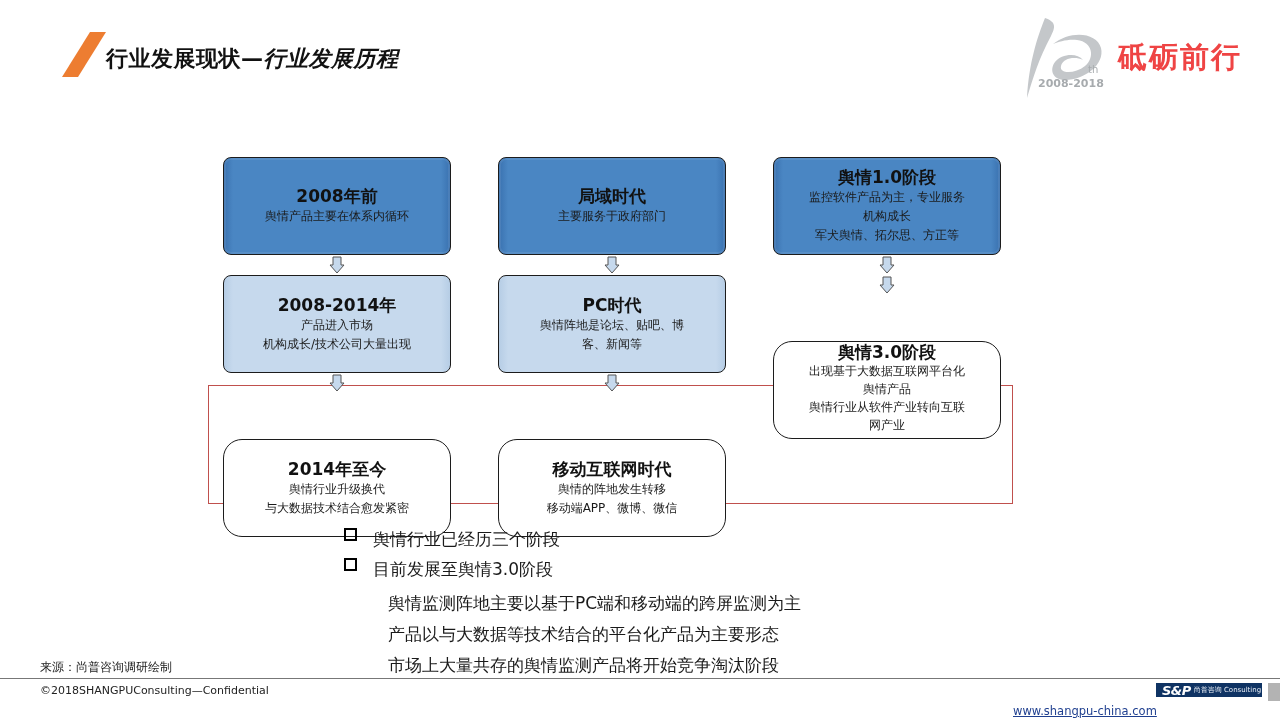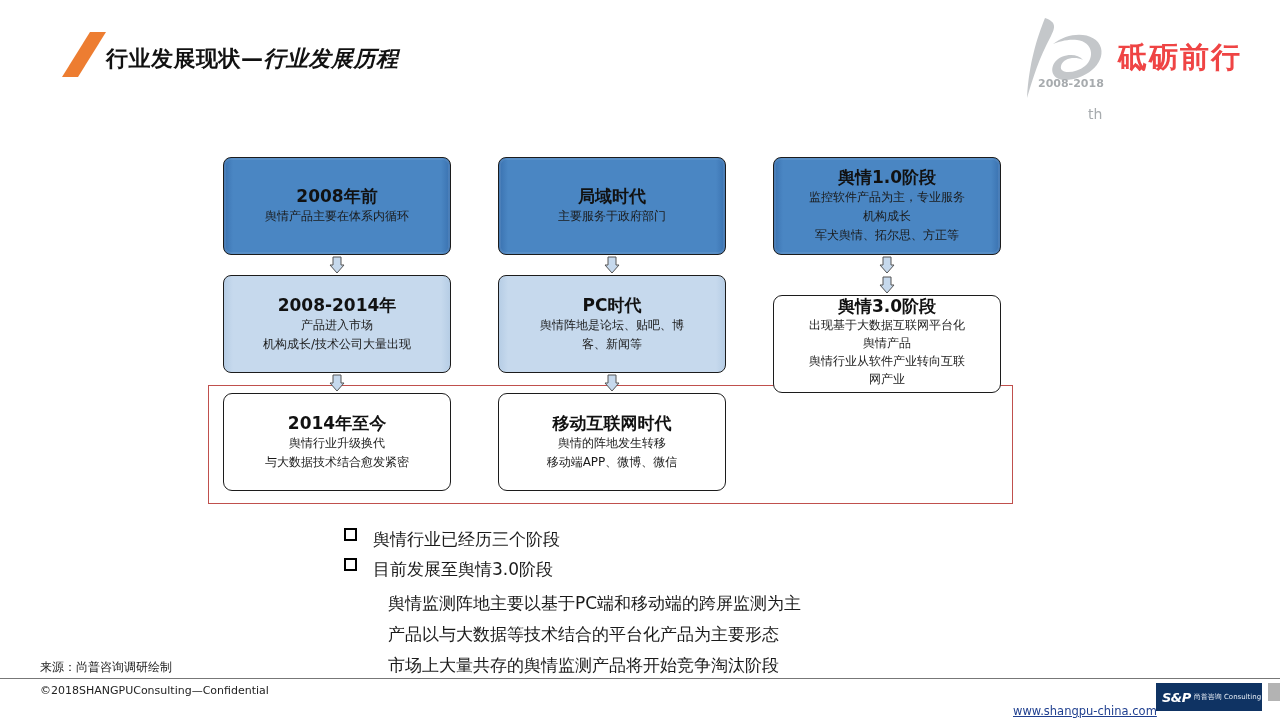--- a/index.html
+++ b/index.html
@@ -6,44 +6,44 @@
   html, body { width: 1280px; height: 720px; background: #ffffff; overflow: hidden; }
   body { position: relative; font-family: "DejaVu Sans", "Liberation Sans", sans-serif; color: #000; }
 
   .accent-bar { position: absolute; left: 62px; top: 32px; width: 44px; height: 45px; }
   .page-title { position: absolute; left: 106px; top: 44px; font-size: 22px; font-weight: bold; color: #111; letter-spacing: 0.5px; white-space: nowrap; }
   .page-title .sub { font-style: italic; }
 
   .logo { position: absolute; left: 1015px; top: 8px; width: 240px; height: 98px; }
   .logo-slogan { position: absolute; left: 1118px; top: 38px; font-size: 29px; font-weight: bold; color: #ef4444; letter-spacing: 2px; white-space: nowrap; }
   .logo-years { position: absolute; left: 1038px; top: 77px; font-size: 11px; font-weight: bold; color: #a7abae; white-space: nowrap; }
-  .logo-th { position: absolute; left: 1088px; top: 64px; font-size: 14px; color: #a7abae; margin-top: 42px; }
+  .logo-th { position: absolute; left: 1088px; top: 64px; font-size: 10px; color: #a7abae; }
 
   .col { position: absolute; top: 157px; width: 228px; }
   .box { position: relative; width: 228px; border-radius: 8px; border: 1.5px solid #1c1c1c; text-align: center; display: flex; flex-direction: column; justify-content: center; align-items: center; padding: 6px 6px; }
   .box.dark { background: linear-gradient(90deg, #3a72b0 0%, #4a86c3 4%, #4a86c3 96%, #3a72b0 100%); height: 98px; box-shadow: inset 0 0 0 2px rgba(255,255,255,0.08); }
   .box.light { background: linear-gradient(90deg, #b6cde5 0%, #c6d9ed 4%, #c6d9ed 96%, #b6cde5 100%); height: 98px; }
-  .box.white { background: #ffffff; height: 98px; border-radius: 9px; }
+  .box.white { background: #ffffff; height: 98px; border-radius: 19px; margin-top: 46px; }
   .box .h { font-size: 17px; font-weight: bold; color: #111; line-height: 21px; }
   .box .t { font-size: 12px; color: #1a1a1a; line-height: 19px; }
   .gap { height: 20px; position: relative; }
   .arrow { position: absolute; left: 106px; top: 1px; width: 16px; height: 18px; }
 
   .highlight-frame { position: absolute; left: 208px; top: 385px; width: 805px; height: 119px; border: 1.5px solid #c0504d; }
 
   .bullets { position: absolute; left: 342px; top: 528px; }
   .bullet { display: flex; height: 30px; font-size: 17px; color: #1a1a1a; white-space: nowrap; }
   .bullet .sq { width: 13px; height: 13px; border: 2.5px solid #000; margin-right: 16px; margin-left: 2px; }
   .subline { height: 31px; line-height: 31px; font-size: 17px; color: #1a1a1a; padding-left: 46px; white-space: nowrap; }
 
   .source { position: absolute; left: 40px; top: 659px; font-size: 12px; color: #222; }
   .footer-rule { position: absolute; left: 0; top: 678px; width: 1280px; height: 1px; background: #777; }
   .copyright { position: absolute; left: 40px; top: 684px; font-size: 11px; color: #222; white-space: nowrap; }
   .site-link { position: absolute; left: 1013px; top: 704px; font-size: 11.5px; color: #1f3f8f; text-decoration: underline; white-space: nowrap; }
-  .brand-badge { position: absolute; left: 1156px; top: 683px; width: 106px; height: 28px; background: #0f3363; color: #fff; display: flex; align-items: center; padding-left: 6px; }
+  .brand-badge { position: absolute; left: 1156px; top: 683px; width: 106px; height: 14px; background: #0f3363; color: #fff; display: flex; align-items: center; padding-left: 6px; }
   .brand-badge .b1 { font-size: 13px; font-weight: bold; font-style: italic; letter-spacing: -0.5px; }
   .brand-badge .b2 { font-size: 7px; margin-left: 3px; line-height: 7px; color: #e8eef6; }
   .gray-tab { position: absolute; left: 1268px; top: 683px; width: 12px; height: 18px; background: #b3b3b3; }
 </style>
 </head>
 <body>
 
 <svg class="accent-bar" viewBox="0 0 44 45">
   <polygon points="28,0 44,0 16,45 0,45" fill="#ed7d31"></polygon>
 </svg>

